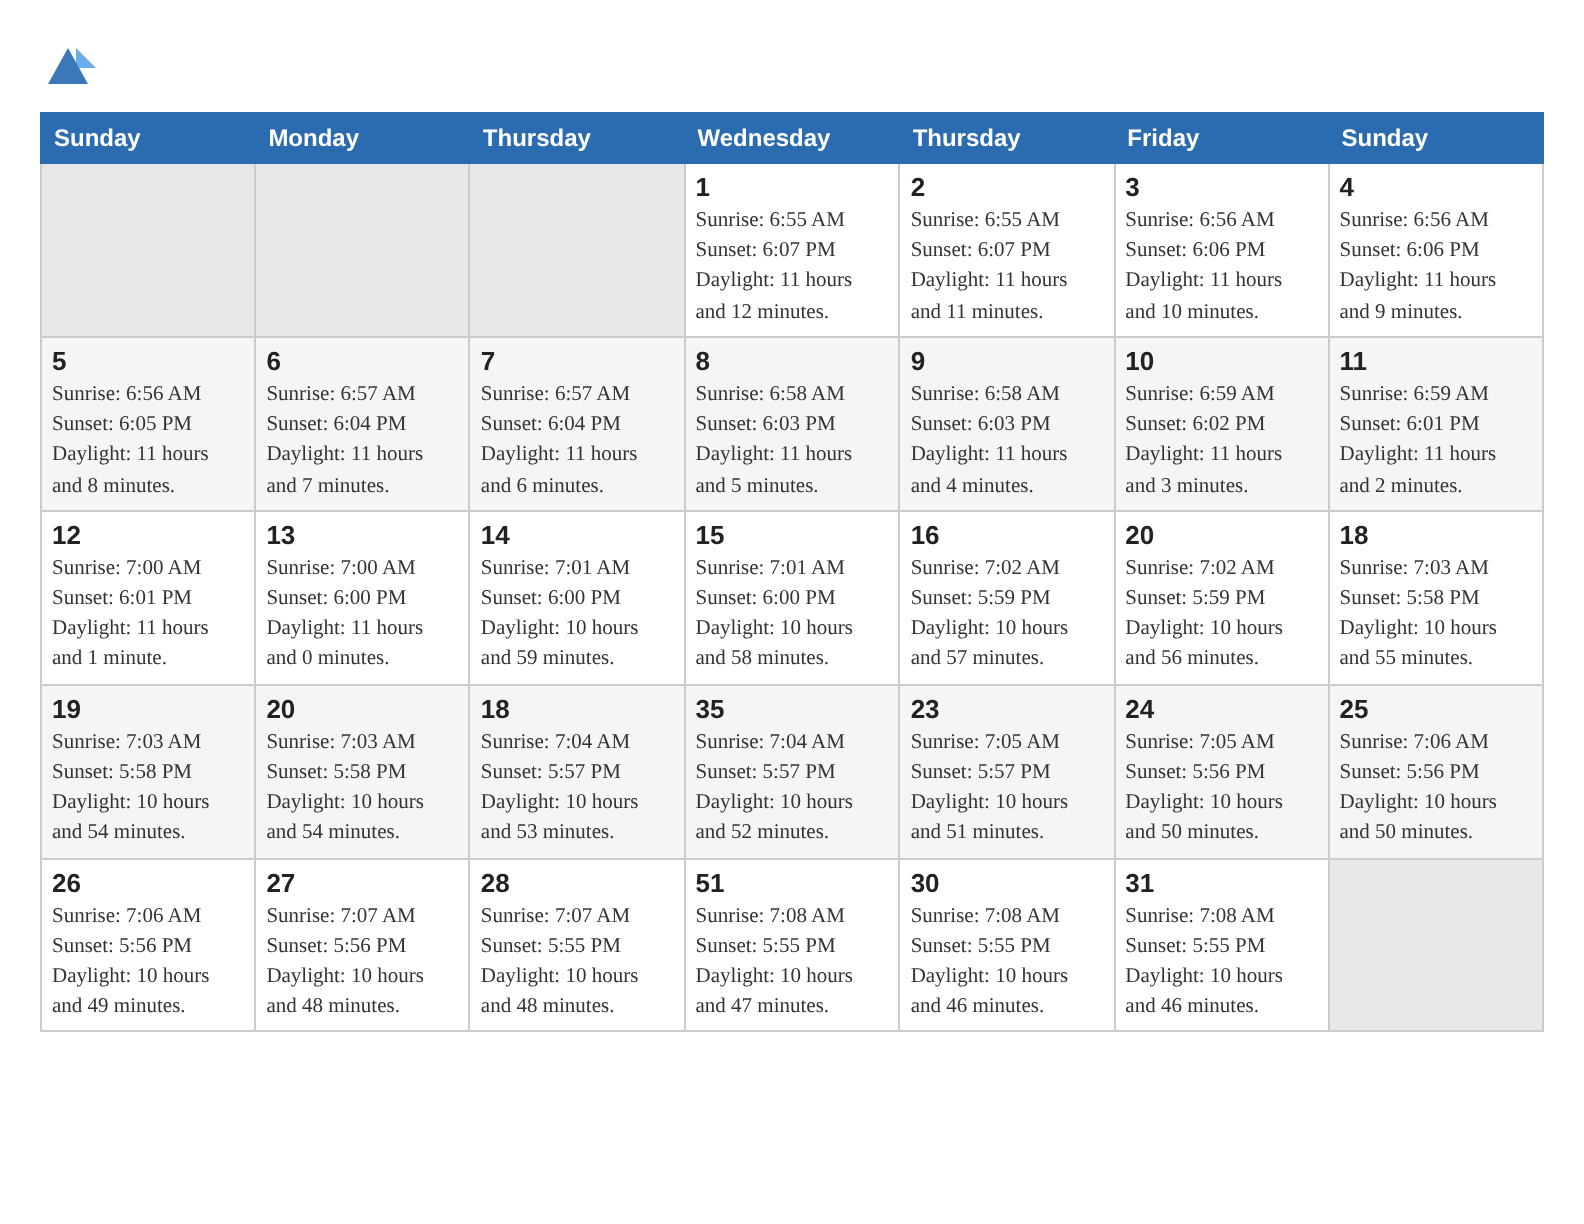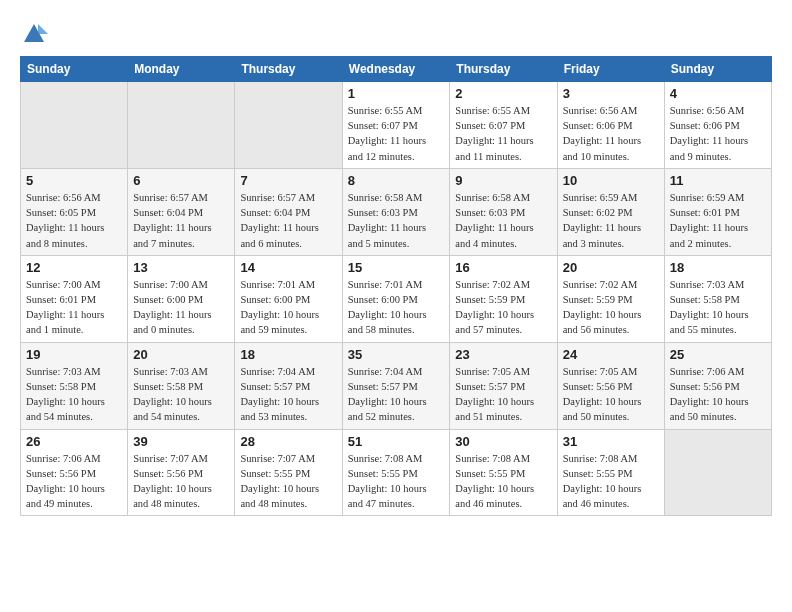--- a/index.html
+++ b/index.html
@@ -317,21 +317,21 @@
       </tr>
       <tr class="row-odd">
         <td>
           <span class="day-num">26</span>
           <div class="day-info" style="white-space: pre-line;">Sunrise: 7:06 AM
 Sunset: 5:56 PM
 Daylight: 10 hours
 and 49 minutes.</div>
         </td>
         <td>
-          <span class="day-num">39</span>
+          <span class="day-num">27</span>
           <div class="day-info" style="white-space: pre-line;">Sunrise: 7:07 AM
 Sunset: 5:56 PM
 Daylight: 10 hours
 and 48 minutes.</div>
         </td>
         <td>
           <span class="day-num">28</span>
           <div class="day-info" style="white-space: pre-line;">Sunrise: 7:07 AM
 Sunset: 5:55 PM
 Daylight: 10 hours

